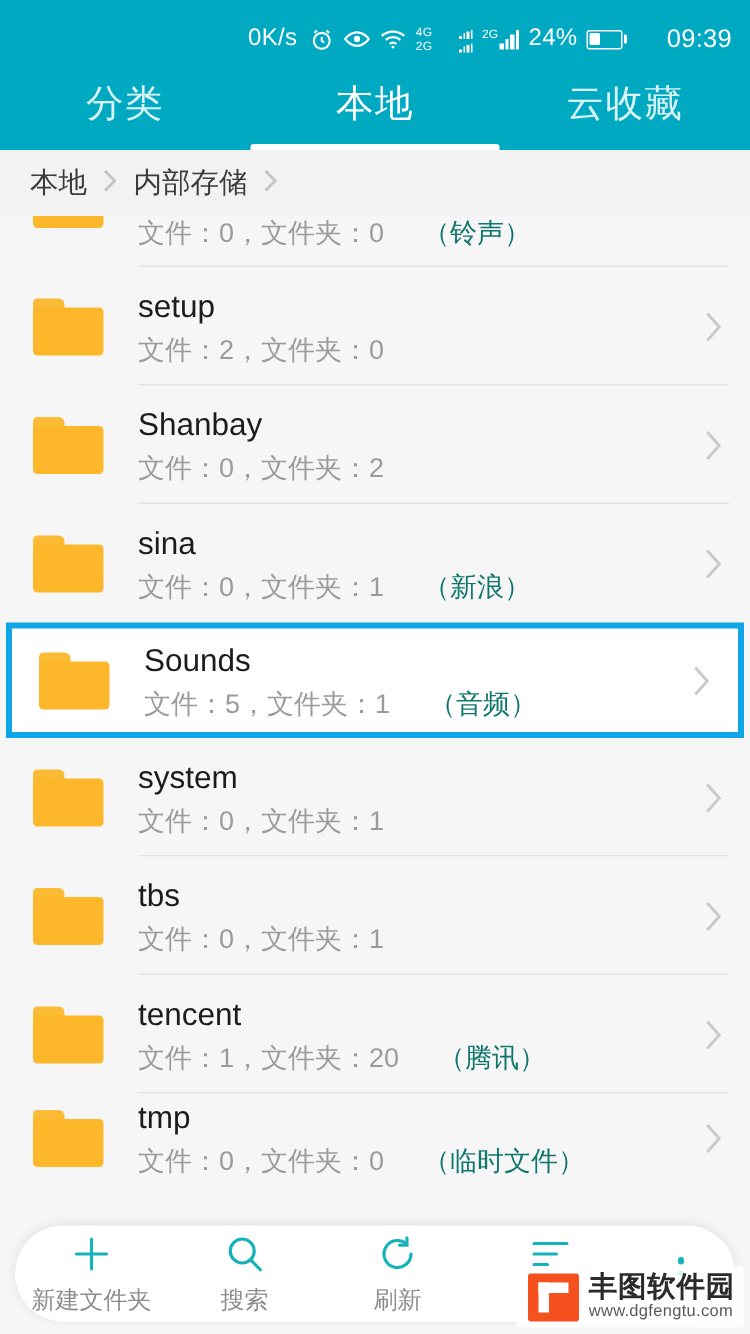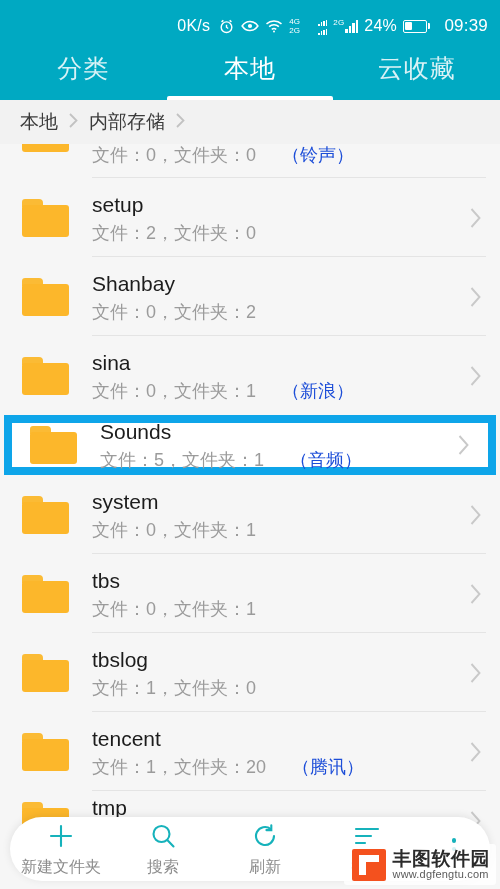--- a/index.html
+++ b/index.html
@@ -13,21 +13,21 @@
 
   
   .statusbar {
     height: 36px; background: #00a9c2; color: #ffffff;
     display: flex; align-items: center; justify-content: flex-end;
     padding: 16px 12px 0 0; gap: 6px;
     font-size: 16px; letter-spacing: 0.2px;
   }
   .statusbar .net-speed { font-size: 16px; margin-right: 2px; }
   .statusbar .pct { font-size: 16px; }
-  .statusbar .clock { font-size: 17px; margin-left: 8px; }
+  .statusbar .clock { font-size: 17px; margin-left: 20px; }
   .sb-icon { display: inline-flex; align-items: center; justify-content: center; }
   .sb-icon svg { display: block; }
   .sig-group { display: flex; align-items: flex-end; gap: 1px; }
   .sig-label { font-size: 8px; line-height: 8px; color: #fff; }
   .sig-bars { display: flex; align-items: flex-end; gap: 1px; height: 13px; }
   .sig-bars i { width: 2.5px; background: #fff; display: block; }
   .sig-bars i:nth-child(1) { height: 4px; }
   .sig-bars i:nth-child(2) { height: 7px; }
   .sig-bars i:nth-child(3) { height: 10px; }
   .sig-bars i:nth-child(4) { height: 13px; }
@@ -95,28 +95,28 @@
     position: absolute; top: 0; left: 0; width: 21px; height: 8px;
     background: #fbbb35; border-radius: 3px 4px 0 0;
   }
   .folder .body {
     position: absolute; top: 6px; left: 0; width: 47px; height: 32px;
     background: #fcb72b; border-radius: 3px;
   }
   .row-text { flex: 1; min-width: 0; display: flex; flex-direction: column; gap: 5px; }
   .row-name { font-size: 21px; color: #1c1c1c; line-height: 25px; }
   .row-meta { font-size: 18px; color: #9b9b9b; line-height: 22px; display: flex; gap: 26px; }
-  .row-note { color: #1d4ed8; }
+  .row-note { color: #0f766e; }
   .chevron { flex: 0 0 auto; width: 22px; display: flex; justify-content: center; color: #c9c9c9; }
   .chevron svg { display: block; }
 
   
   .row.highlight {
     background: #ffffff; margin: 0 4px; padding-left: 18px;
-    border: 8px solid #0ea5e9; height: 60px;
+    border: 4px solid #0ea5e9; height: 77px;
   }
 
   
   .toolbar {
     position: absolute; left: 10px; right: 10px; bottom: 8px; height: 64px;
     background: #ffffff; border-radius: 38px;
     box-shadow: 0 -1px 8px rgba(0,0,0,0.09);
     display: flex; align-items: center; z-index: 20;
   }
   .tool {
@@ -384,39 +384,20 @@
           </div>
         </div>
         <div class="chevron">
           <svg width="13" height="22" viewBox="0 0 13 22" fill="none" stroke="#c9c9c9" stroke-width="1.9">
               <path d="M2.5 2l8 9-8 9"></path>
             </svg>
         </div>
         <div class="sep"></div>
       </div>
 
-      <div class="row">
-        <div class="folder">
-            <div class="tab-top"></div>
-            <div class="body"></div>
-          </div>
-        <div class="row-text">
-          <div class="row-name">tbslog</div>
-          <div class="row-meta">
-            <span>文件：1，文件夹：0</span>
-            <span class="row-note"></span>
-          </div>
-        </div>
-        <div class="chevron">
-          <svg width="13" height="22" viewBox="0 0 13 22" fill="none" stroke="#c9c9c9" stroke-width="1.9">
-              <path d="M2.5 2l8 9-8 9"></path>
-            </svg>
-        </div>
-        <div class="sep"></div>
-      </div>
 
       <div class="row">
         <div class="folder">
             <div class="tab-top"></div>
             <div class="body"></div>
           </div>
         <div class="row-text">
           <div class="row-name">tencent</div>
           <div class="row-meta">
             <span>文件：1，文件夹：20</span>

